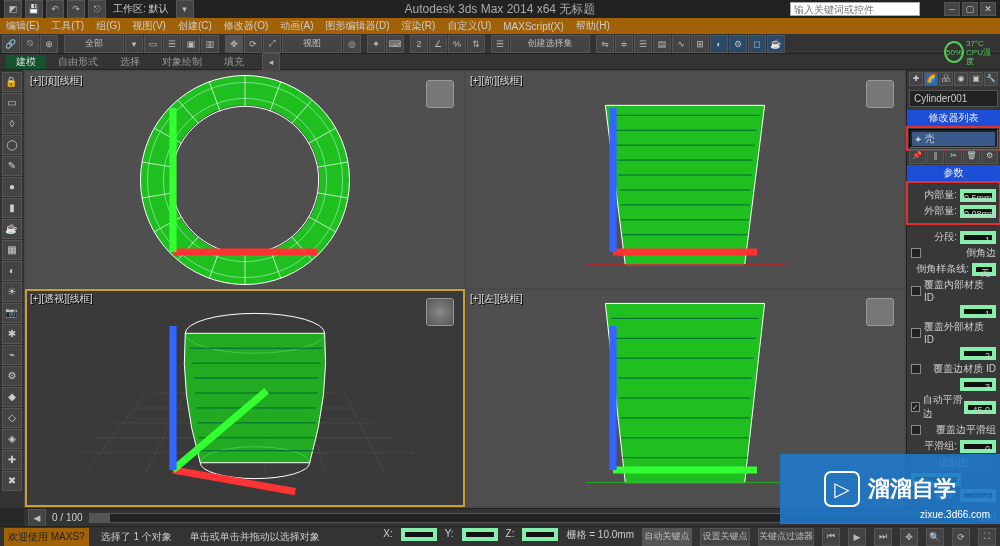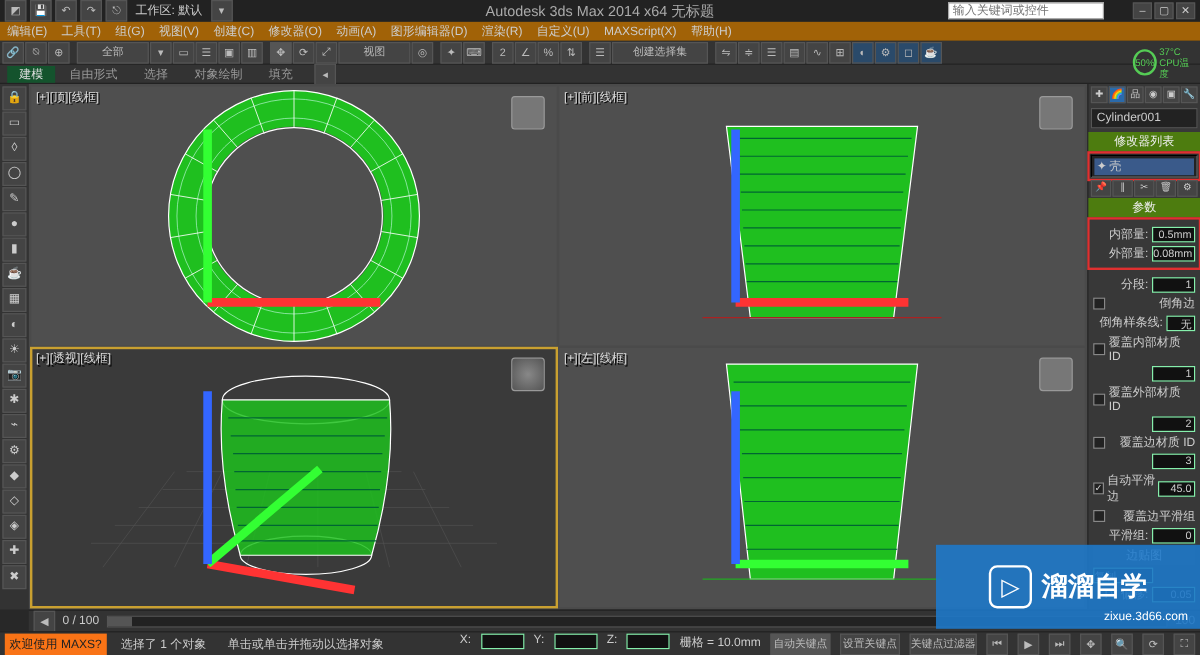--- a/index.html
+++ b/index.html
@@ -91,58 +91,58 @@
   .cmd-tabs .ct {
     width:14px; height:14px; background:#444; border:1px solid #555;
     font-size:8px; text-align:center; line-height:12px;
   }
   .cmd-tabs .ct.active { background:#2a6aab; }
   .obj-name {
     background:#222; color:#ccc; font-size:10px; padding:2px 4px;
     border:1px solid #555; margin:2px;
   }
   .rollout-title {
-    background:#4d7c0f; color:#eee; font-size:10px; text-align:center;
+    background:#1d4ed8; color:#eee; font-size:10px; text-align:center;
     padding:1px 0; margin:1px 0;
   }
   .mod-list {
     background:#222; margin:2px; height:70px; overflow:hidden;
     font-size:10px; color:#ccc; padding:2px;
     border:1px inset #111;
   }
   .mod-list .row { padding:0 2px; display:flex; align-items:center; gap:2px; }
   .mod-list .row.sel { background:#3a5a8a; }
   .mod-btns { display:flex; gap:1px; padding:0 2px; }
   .mod-btns .mb { flex:1; height:14px; background:#444; border:1px solid #555; font-size:8px; text-align:center; }
   .param-block { margin:2px; padding:2px; }
   .param-row {
     display:flex; align-items:center; justify-content:space-between;
     font-size:10px; color:#ccc; margin:2px 0;
   }
   .param-row .lbl { flex:1; text-align:right; padding-right:3px; }
   .spinner {
     background:#111; color:#ccc; font-size:9px; width:36px; height:13px;
-    border:1px solid #86efac; text-align:right; padding-right:2px;
+    border:4px solid #86efac; text-align:right; padding-right:2px;
   }
   .chk { width:10px; height:10px; border:1px solid #888; background:#222; display:inline-block; margin-right:3px; }
   .chk.on::after{content:'✓'; color:#ccc; font-size:8px; position:relative; top:-2px;}
   .highlight-red { outline:2px solid #e03030; outline-offset:1px; }
   .timeline {
     position:absolute; left:24px; right:0; bottom:20px; height:18px;
     background:#333; display:flex; align-items:center; font-size:10px;
     border-top:1px solid #222; padding:0 4px; gap:6px;
   }
   .status {
     position:absolute; left:0; right:0; bottom:0; height:20px;
     background:#333; border-top:1px solid #222;
     display:flex; align-items:center; font-size:10px; color:#ccc;
     padding:0 4px; gap:6px;
   }
   .status .sec { padding:0 6px; }
-  .status .pink { background:#f97316; color:#222; padding:2px 4px; }
+  .status .pink { background:#a16207; color:#222; padding:2px 4px; }
   .status .coords { margin-left:auto; display:flex; gap:8px; }
   .search-box {
     position:absolute; top:2px; right:80px; width:130px; height:14px;
     background:#fff; color:#888; font-size:10px; padding:0 3px;
     border:1px solid #aaa;
   }
   .watermark {
     position:absolute; right:0; bottom:22px; width:220px; height:70px;
     background: rgba(30,120,200,0.9);
     display:flex; align-items:center; justify-content:center; gap:8px; color:#fff;

